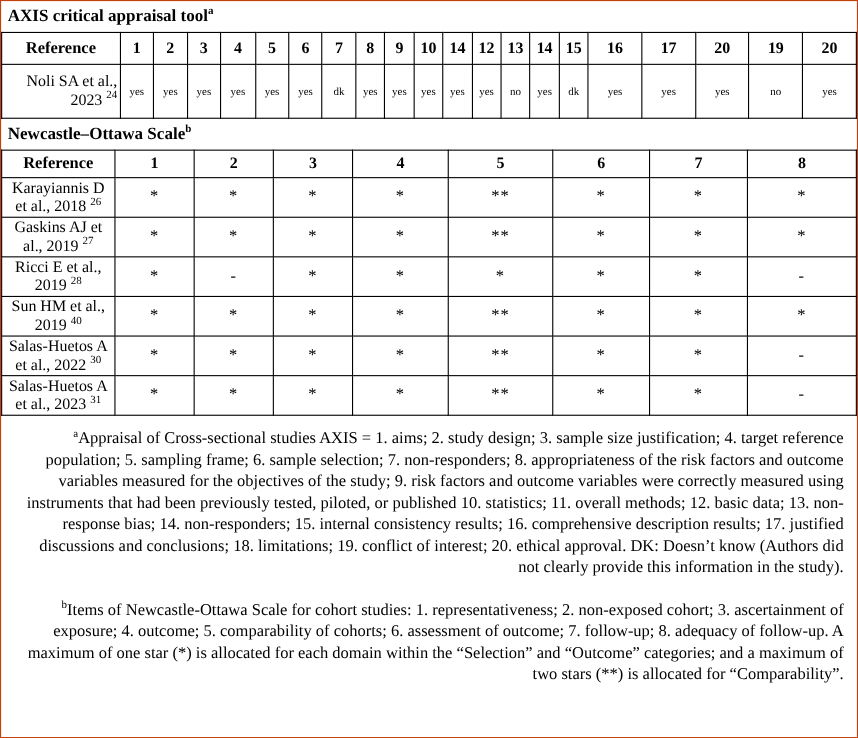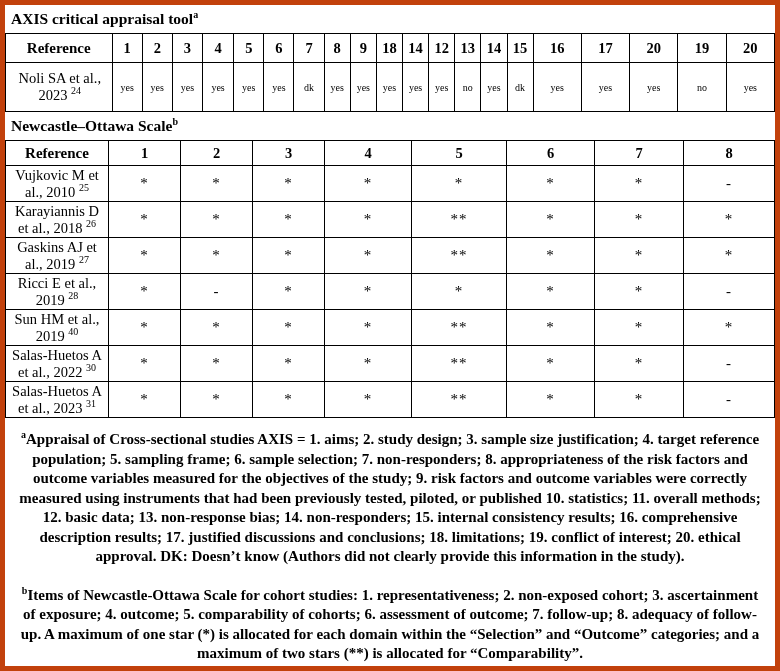--- a/index.html
+++ b/index.html
@@ -1,50 +1,50 @@
 <!DOCTYPE html>
 <html><head>
 <meta charset="utf-8">
 <style>
   html,body{margin:0;padding:0;background:#ffffff;}
   .page{
     width:780px;height:671px;box-sizing:border-box;
-    border:5px solid #c2410c;
+    border:1px solid #c2410c;
     font-family:"Liberation Serif",serif;color:#000;background:#fff;
     display:flex;flex-direction:column;overflow:hidden;
   }
   .section-title{
     padding:5px 6px 6px 6px;font-weight:bold;font-size:15.5px;line-height:17px;
     flex:0 0 auto;
   }
   .section-title sup{font-size:10px;}
   table.grid{
     border-collapse:collapse;table-layout:fixed;width:100%;flex:0 0 auto;
   }
   table.grid td{
     border:1.5px solid #000;text-align:center;vertical-align:middle;
     padding:1px 2px;overflow:hidden;
   }
   td.ref-head{font-weight:bold;text-align:left;font-size:15px;padding-left:4px;font-family:Liberation Serif, serif;}
   td.num-head{font-weight:bold;font-size:14.5px;}
   
   #axis-table .head-row td{height:26px;}
   #axis-table .data-row td{height:46px;}
-  #axis-table td.ref-cell{text-align:center;font-size:14.5px;line-height:17px;padding-left:4px;margin-top:28px;}
+  #axis-table td.ref-cell{text-align:right;font-size:14.5px;line-height:17px;padding-left:4px;margin-top:28px;}
   #axis-table td.val-cell{font-size:10px;}
   
   #nos-table .head-row td{height:22px;}
   #nos-table .data-row td{height:33px;}
   #nos-table td.ref-cell{font-size:14.5px;line-height:16.5px;}
   #nos-table td.val-cell{font-size:15px;letter-spacing:1px;}
   sup{font-size:0.62em;line-height:0;}
   td.ref-cell sup, .footnote sup{font-size:10px;}
   
   .footnotes{flex:1 1 auto;padding:12px 12px 6px 12px;font-size:15px;line-height:19.5px;}
-  .footnote{margin:0 0 19px 0;text-align:center;font-weight:bold;}
+  .footnote{margin:0 0 19px 0;text-align:right;}
 </style>
 </head>
 <body>
 
 <div class="page">
 
   <div class="section-title"><span>AXIS critical appraisal tool</span><sup>a</sup></div>
 
   <table class="grid" id="axis-table">
     <colgroup>
@@ -75,21 +75,21 @@
         <td class="ref-head">Reference</td>
       <td class="num-head">1</td>
           <td class="num-head">2</td>
           <td class="num-head">3</td>
           <td class="num-head">4</td>
           <td class="num-head">5</td>
           <td class="num-head">6</td>
           <td class="num-head">7</td>
           <td class="num-head">8</td>
           <td class="num-head">9</td>
-          <td class="num-head">18</td>
+          <td class="num-head">10</td>
           <td class="num-head">14</td>
           <td class="num-head">12</td>
           <td class="num-head">13</td>
           <td class="num-head">14</td>
           <td class="num-head">15</td>
           <td class="num-head">16</td>
           <td class="num-head">17</td>
           <td class="num-head">20</td>
           <td class="num-head">19</td>
           <td class="num-head">20</td>
@@ -139,31 +139,20 @@
         <td class="ref-head">Reference</td>
       <td class="num-head">1</td>
           <td class="num-head">2</td>
           <td class="num-head">3</td>
           <td class="num-head">4</td>
           <td class="num-head">5</td>
           <td class="num-head">6</td>
           <td class="num-head">7</td>
           <td class="num-head">8</td>
         </tr>
-    <tr class="data-row">
-          <td class="ref-cell">Vujkovic M et al., 2010 <sup>25</sup></td>
-          <td class="val-cell">*</td>
-          <td class="val-cell">*</td>
-          <td class="val-cell">*</td>
-          <td class="val-cell">*</td>
-          <td class="val-cell">*</td>
-          <td class="val-cell">*</td>
-          <td class="val-cell">*</td>
-          <td class="val-cell">-</td>
-        </tr>
         <tr class="data-row">
           <td class="ref-cell">Karayiannis D et al., 2018 <sup>26</sup></td>
           <td class="val-cell">*</td>
           <td class="val-cell">*</td>
           <td class="val-cell">*</td>
           <td class="val-cell">*</td>
           <td class="val-cell">**</td>
           <td class="val-cell">*</td>
           <td class="val-cell">*</td>
           <td class="val-cell">*</td>

